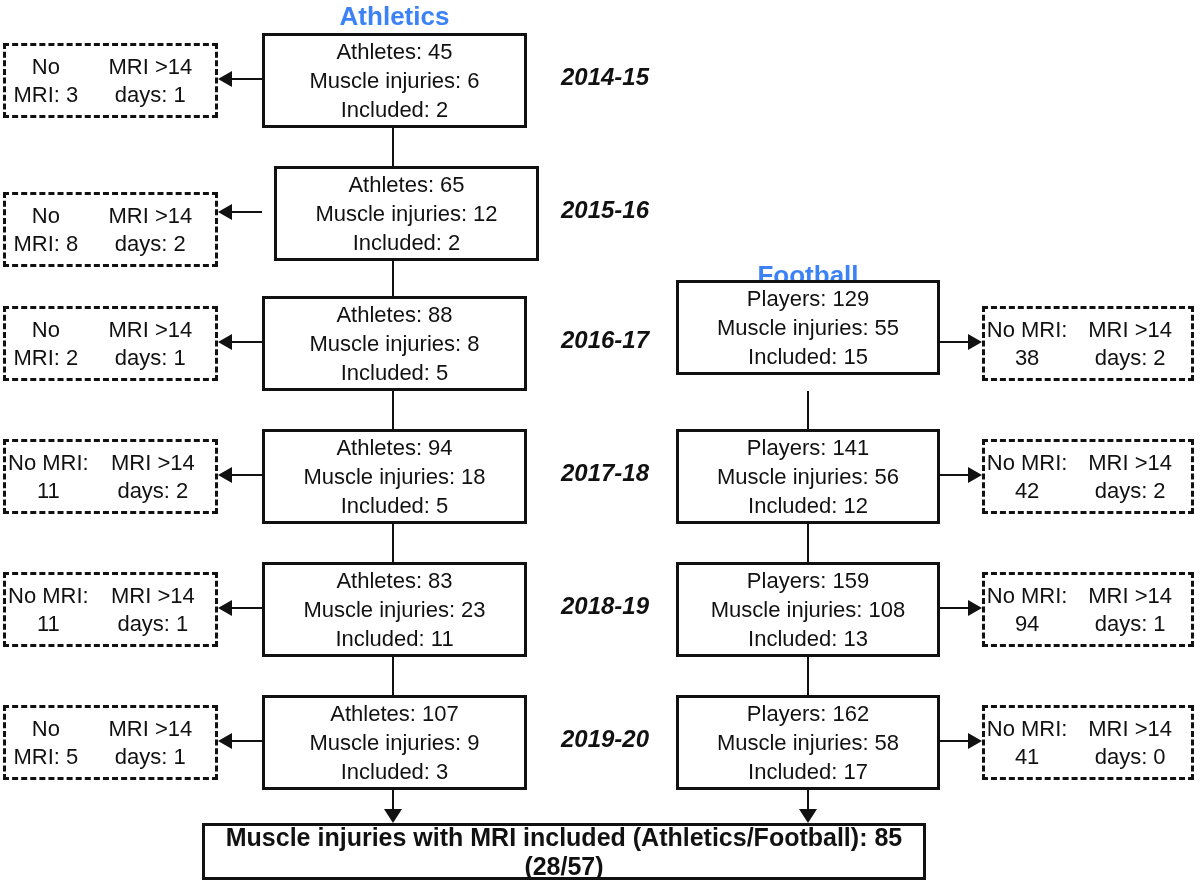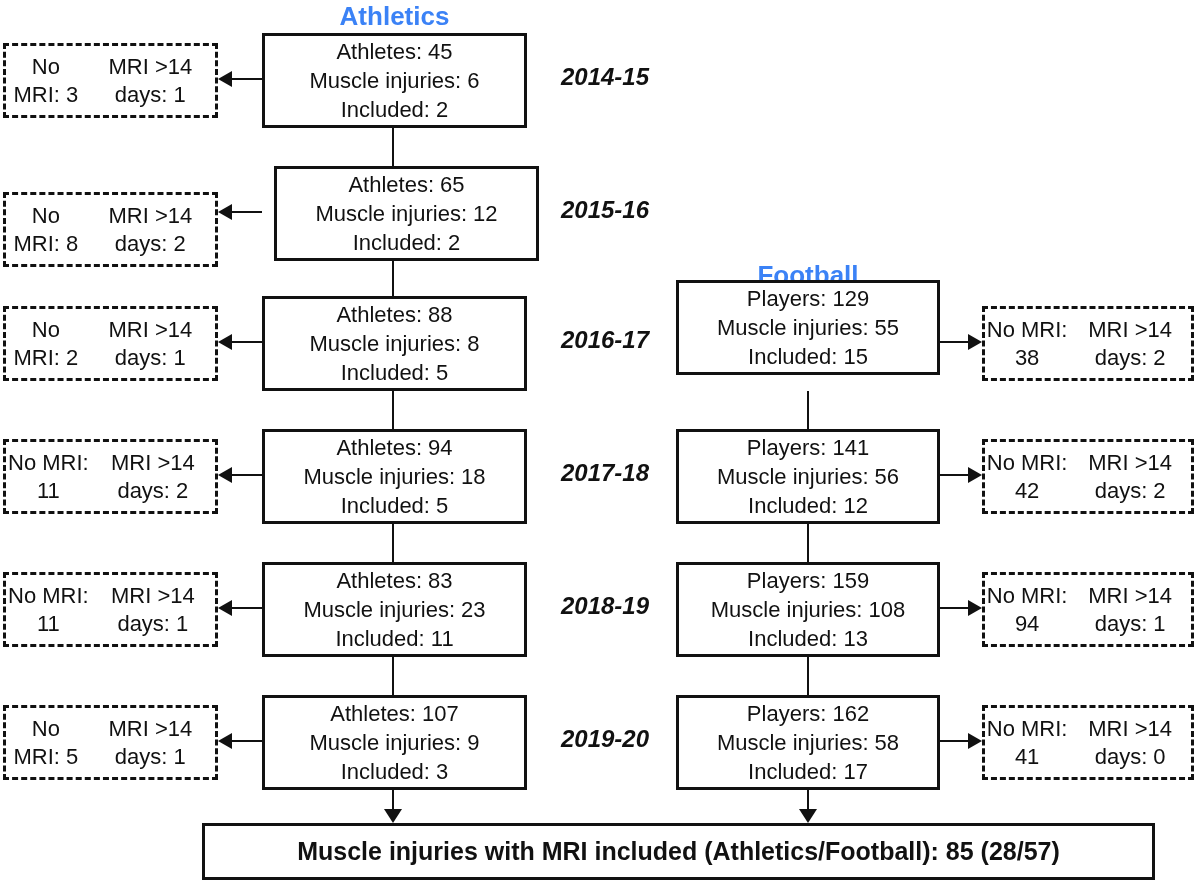--- a/index.html
+++ b/index.html
@@ -27,23 +27,23 @@
   .season{
     position:absolute;left:545px;width:120px;text-align:center;
     font-weight:700;font-size:24px;line-height:26px;color:#111;font-style:italic;
   }
   .h-line{position:absolute;height:2px;background:#111;}
   .v-line{position:absolute;width:2px;background:#111;}
   .tri-left{position:absolute;width:0;height:0;border-top:8px solid transparent;border-bottom:8px solid transparent;border-right:14px solid #111;}
   .tri-right{position:absolute;width:0;height:0;border-top:8px solid transparent;border-bottom:8px solid transparent;border-left:14px solid #111;}
   .tri-down{position:absolute;width:0;height:0;border-left:9px solid transparent;border-right:9px solid transparent;border-top:14px solid #111;}
   .summary-box{
-    position:absolute;left:202px;top:823px;box-sizing:border-box;width:953px;height:57px;
+    position:absolute;left:202px;top:823px;box-sizing:border-box;width:724px;height:57px;
     border:3px solid #111;background:#fff;
-    display:flex;justify-content:center;align-items:center;
+    display:flex;align-items:center;
     font-weight:700;font-size:25px;text-align:center;
   }
 </style>
 </head>
 <body>
 
 <div class="canvas">
 
   <div class="col-title" style="left:262px;top:2px;width:265px;">Athletics</div>
   <div class="col-title" style="left:676px;top:261px;width:264px;">Football</div>

